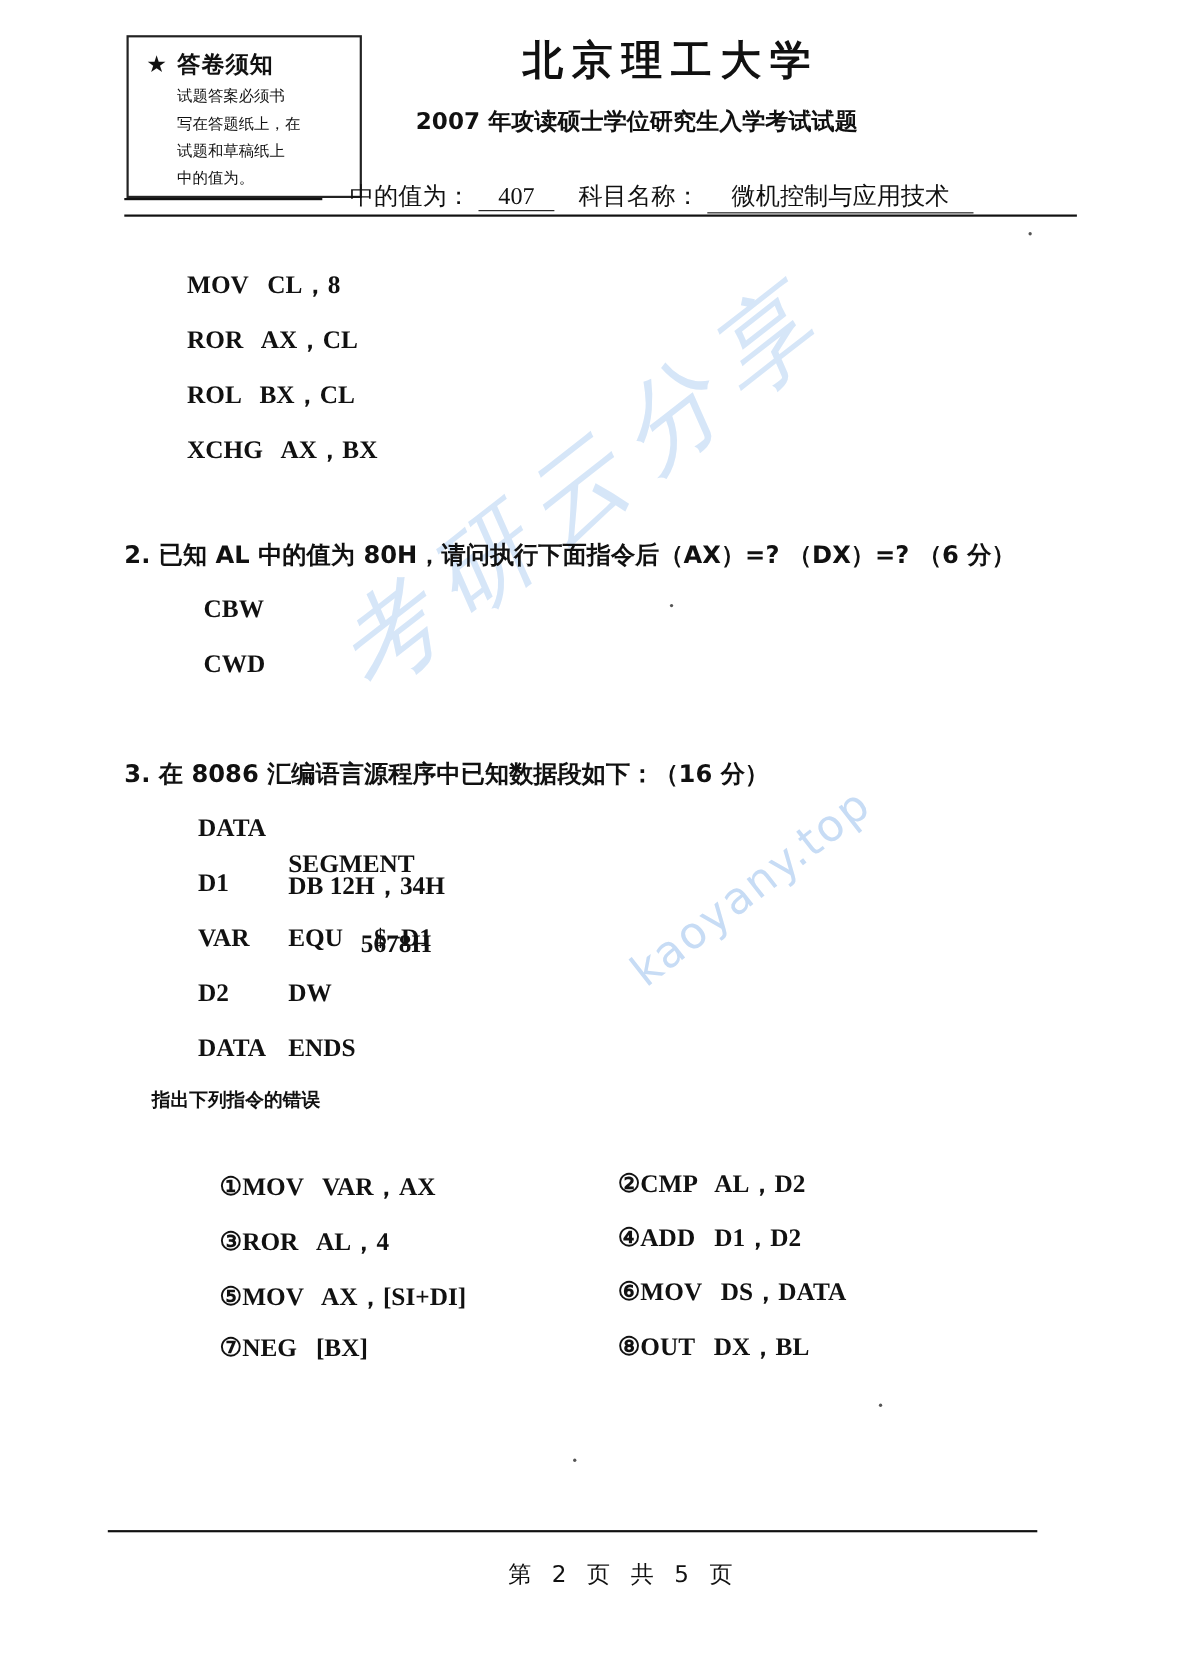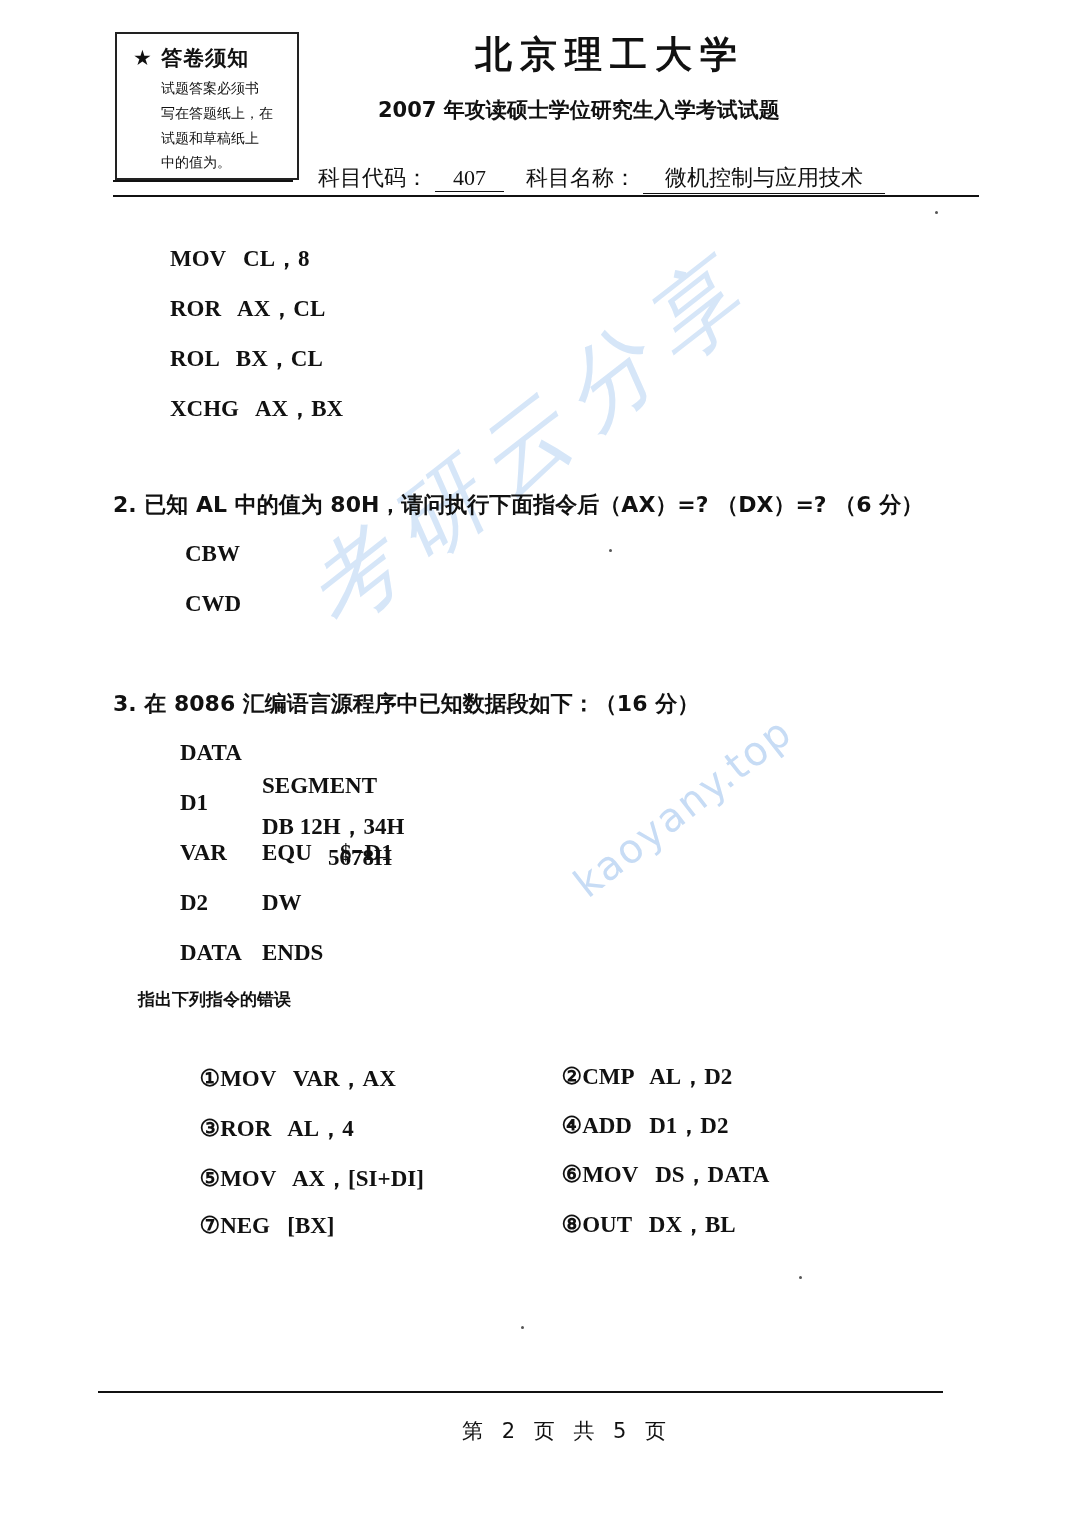--- a/index.html
+++ b/index.html
@@ -1,19 +1,19 @@
 <!DOCTYPE html>
 <html><head>
 <meta charset="utf-8">
 <style>
   html, body { margin:0; padding:0; background:#ffffff; }
   body { width:1072px; height:1514px; position:relative; overflow:hidden;
          font-family:"Liberation Serif", "DejaVu Serif", serif; color:#111; }
   .abs { position:absolute; }
-  .notice-box { left:115px; top:32px; width:184px; height:148px; border:2px solid #222; box-sizing:border-box; }
+  .notice-box { left:115px; top:32px; width:214px; height:148px; border:2px solid #222; box-sizing:border-box; }
   .notice-title { position:absolute; left:16px; top:10px; font-size:21px; font-weight:bold; font-family:"DejaVu Sans", sans-serif; letter-spacing:1px; }
   .notice-line { position:absolute; left:16px; font-size:14px; font-family:"DejaVu Sans", sans-serif; letter-spacing:0px; line-height:20px;margin-left:28px; }
   .uni-name { left:475px; top:30px; font-size:37px; font-weight:bold; letter-spacing:8px; font-family:"DejaVu Serif", serif; }
   .exam-title { left:378px; top:96px; font-size:21px; font-weight:bold; font-family:"DejaVu Sans", sans-serif; letter-spacing:0px; }
   .subject-row { left:318px; top:163px; font-size:22px; font-family:"DejaVu Sans", sans-serif; white-space:nowrap; }
   .underlined { border-bottom:1.5px solid #111; padding:0 8px; display:inline-block; }
   .rule { background:#111; height:2px; }
   .code { font-size:23px; font-weight:bold; white-space:pre; font-family:"Liberation Serif", serif; }
   .q { font-size:23px; font-weight:bold; white-space:nowrap; font-family:"DejaVu Sans", sans-serif; }
   .footer { left:462px; top:1417px; font-size:21px; font-family:"DejaVu Sans", sans-serif; letter-spacing:6px; }
@@ -33,21 +33,21 @@
   <div class="notice-line" style="top:44px">试题答案必须书</div>
   <div class="notice-line" style="top:69px">写在答题纸上，在</div>
   <div class="notice-line" style="top:94px">试题和草稿纸上</div>
   <div class="notice-line" style="top:118px">中的值为。</div>
 </div>
 
 <div class="abs uni-name">北京理工大学</div>
 <div class="abs exam-title">2007 年攻读硕士学位研究生入学考试试题</div>
 
 <div class="abs subject-row">
-  <span>科目代码：</span>
+  <span>中的值为：</span>
   <span class="underlined" style="font-family:'Liberation Serif',serif;padding:0 18px;">407</span>
   <span style="display:inline-block;width:8px"></span>
   <span>科目名称：</span>
   <span class="underlined" style="padding:0 22px;">微机控制与应用技术</span>
 </div>
 
 <div class="abs rule" style="left:113px; top:180px; width:180px;"></div>
 <div class="abs rule" style="left:113px; top:195px; width:866px;"></div>
 
 <div class="abs code" style="left:170px; top:243px;">MOV   CL，8</div>
@@ -58,21 +58,21 @@
 <div class="abs q" style="left:113px; top:490px; font-size:22px;">2.  已知 AL 中的值为 80H，请问执行下面指令后（AX）=?  （DX）=?  （6 分）</div>
 <div class="abs code" style="left:185px; top:541px;">CBW</div>
 <div class="abs code" style="left:185px; top:591px;">CWD</div>
 
 <div class="abs q" style="left:113px; top:689px; font-size:22px;">3.  在 8086 汇编语言源程序中已知数据段如下：（16 分）</div>
 
 <div class="abs code" style="left:180px; top:740px;">DATA</div>
 <div class="abs code" style="left:262px; top:740px;margin-top:33px;">SEGMENT</div>
 
 <div class="abs code" style="left:180px; top:790px;">D1</div>
-<div class="abs code" style="left:262px; top:790px;margin-top:21px;">DB 12H，34H</div>
+<div class="abs code" style="left:262px; top:790px;">DB 12H，34H</div>
 
 <div class="abs code" style="left:180px; top:840px;">VAR</div>
 <div class="abs code" style="left:262px; top:840px;">EQU</div>
 <div class="abs code" style="left:340px; top:840px;">$−D1</div>
 
 <div class="abs code" style="left:180px; top:890px;">D2</div>
 <div class="abs code" style="left:262px; top:890px;">DW</div>
 <div class="abs code" style="left:328px; top:845px;">5678H</div>
 
 <div class="abs code" style="left:180px; top:940px;">DATA</div>

